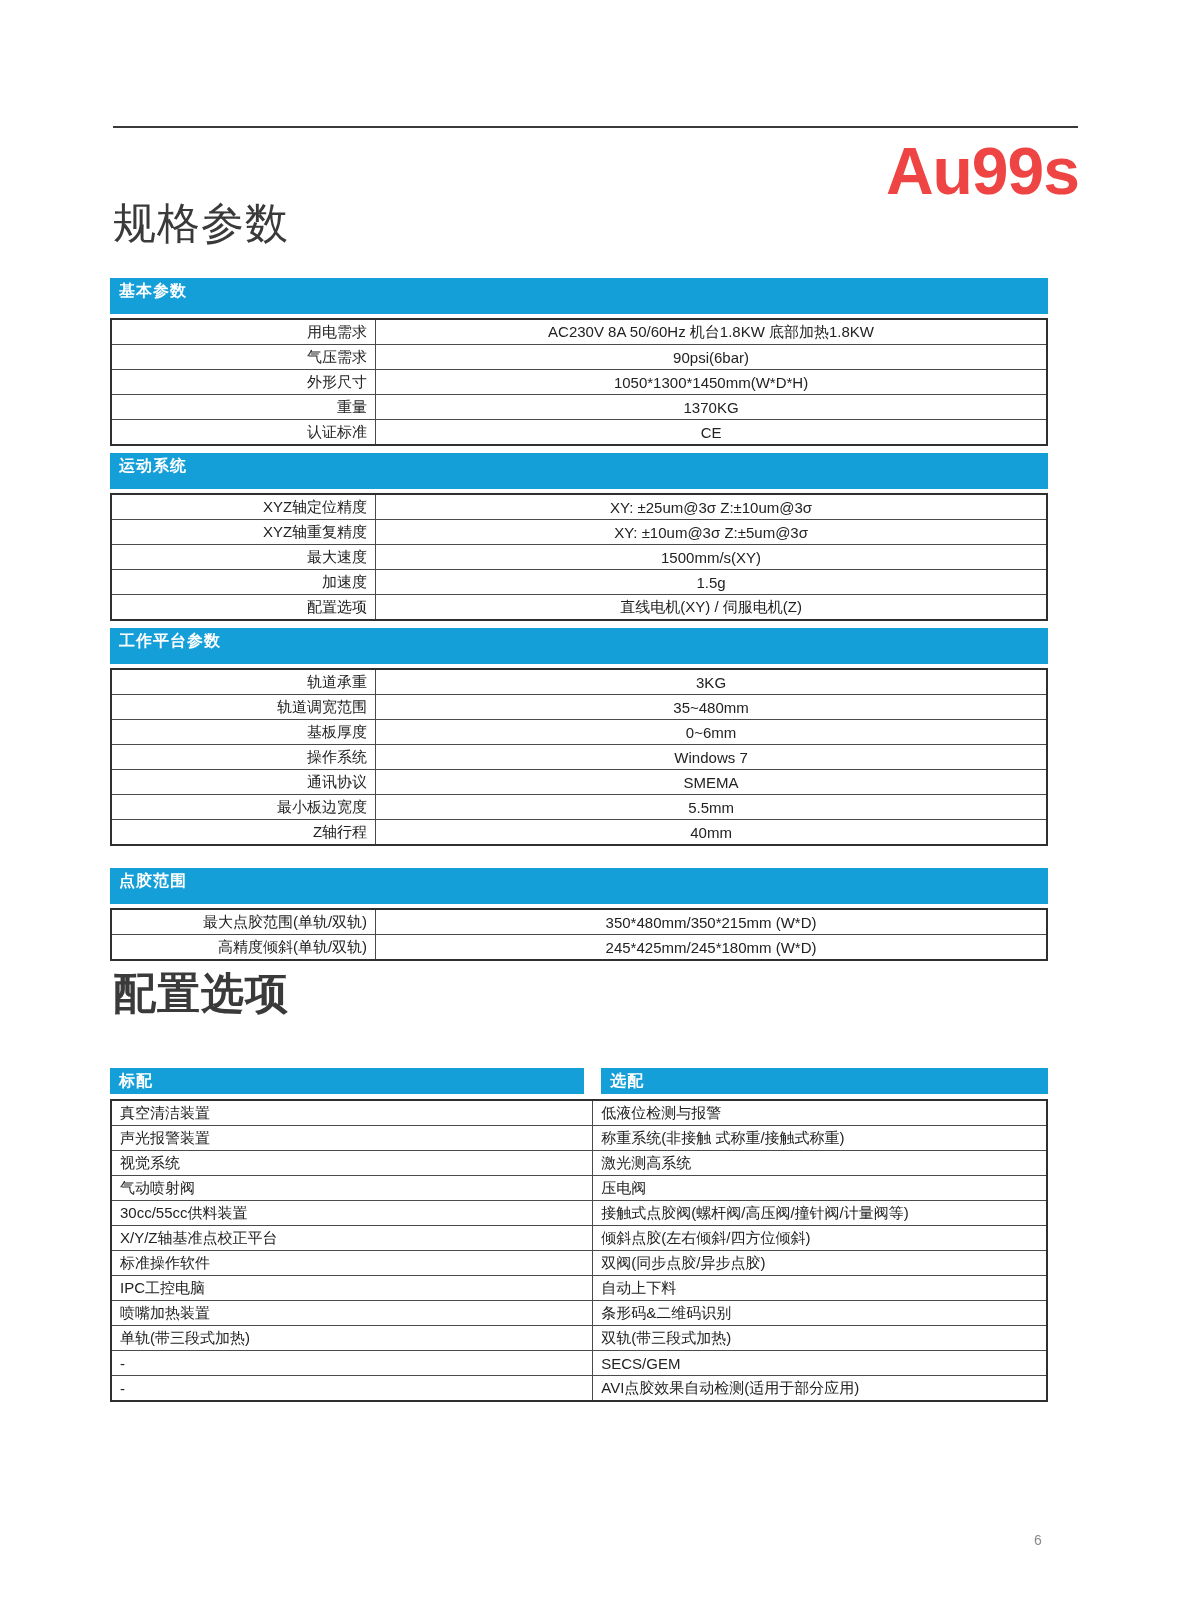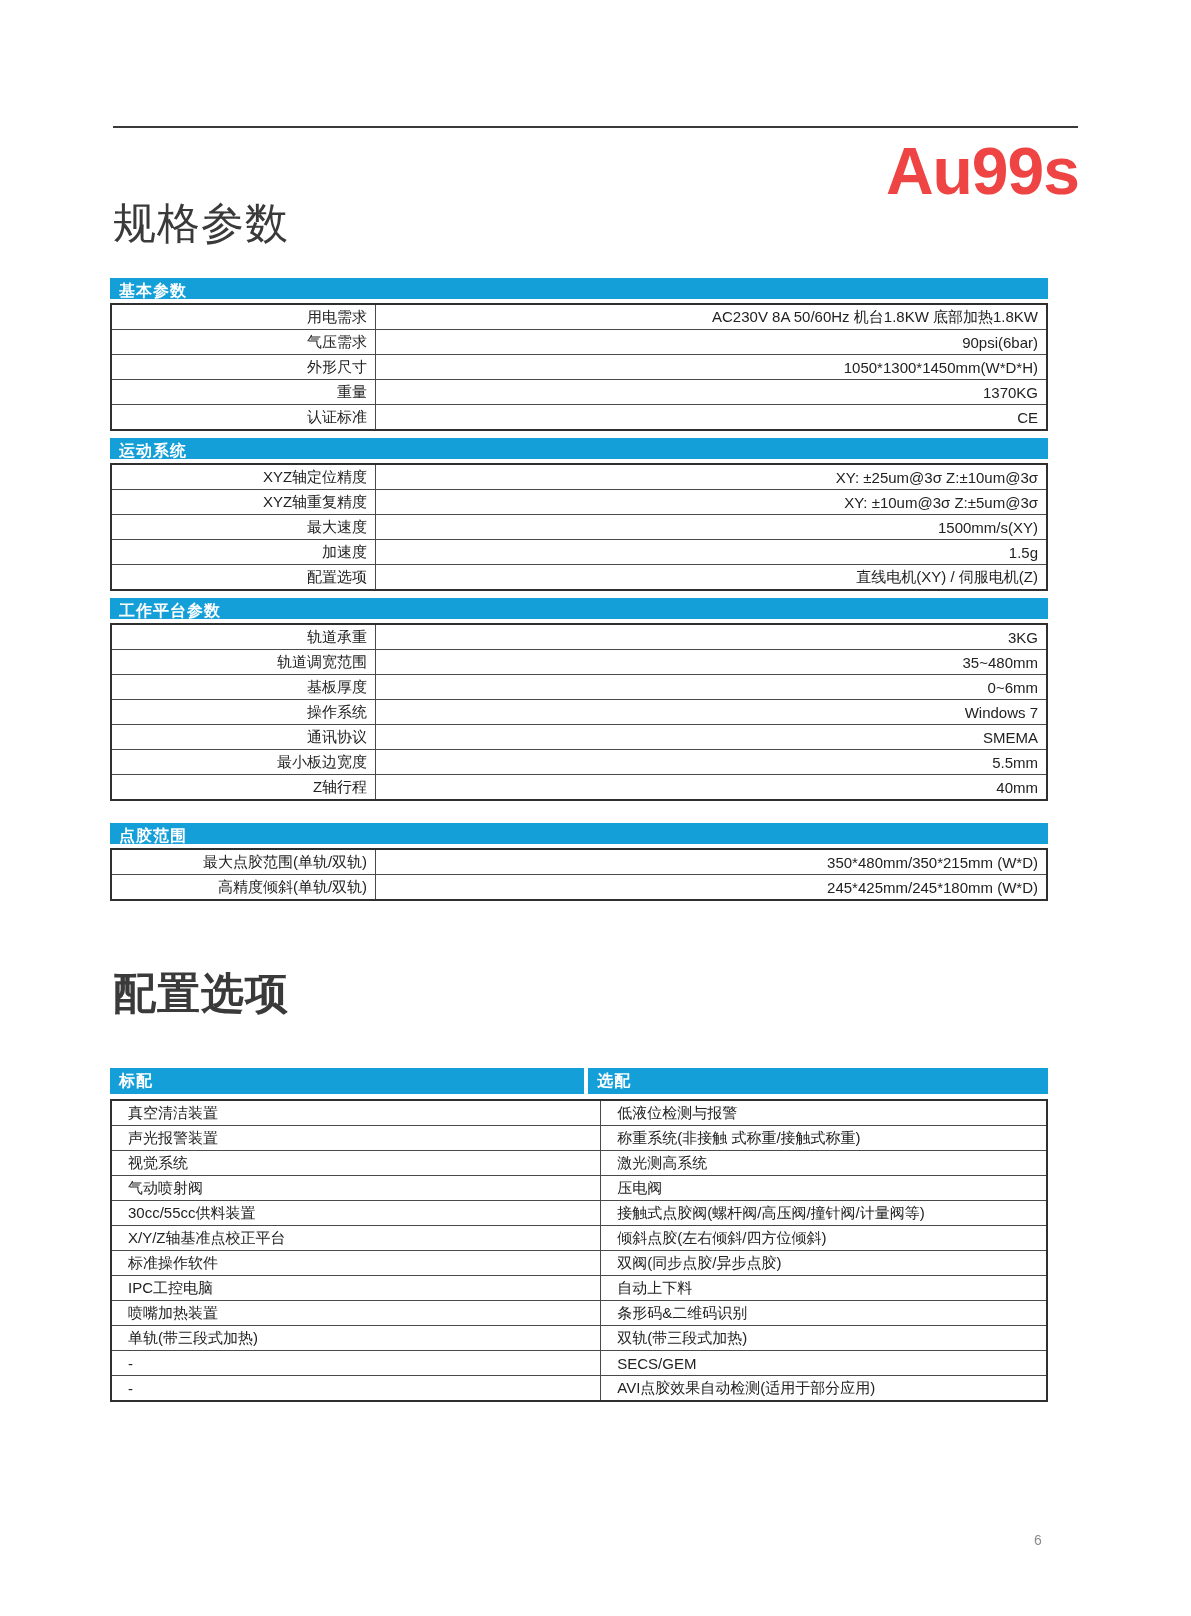--- a/index.html
+++ b/index.html
@@ -27,54 +27,54 @@
   .spec-title{position:absolute;left:113px;top:202px;}
   .config-title{position:absolute;left:113px;top:972px;font-weight:bold;}
 
   .spec-block{position:absolute;left:110px;top:278px;width:938px;}
   .config-block{position:absolute;left:110px;top:1068px;width:938px;}
 
   .spec-section{margin-bottom:7px;}
   .spec-section.gap-before{margin-top:22px;}
 
   .section-bar{
-    height:21px;line-height:25px;
+    height:36px;line-height:25px;
     background:var(--accent);
     color:#ffffff;font-size:16px;font-weight:700;
     padding-left:9px;letter-spacing:1px;
   }
   .bar-gap{height:4px;}
 
   table.data-table{
     width:100%;border-collapse:collapse;
     border:2px solid #2f2f2f;
     table-layout:fixed;
   }
   table.data-table td{
     border:1px solid #4a4a4a;
     font-size:15px;color:#222222;
     padding:2px 8px;height:20px;
     overflow:hidden;white-space:nowrap;
   }
   td.spec-label{width:26.4%;text-align:right;}
-  td.spec-value{text-align:right;white-space:pre-wrap;}
+  td.spec-value{text-align:center;white-space:pre-wrap;}
 
   .config-header{
     display:flex;height:26px;margin-bottom:5px;
   }
   .config-header .hcell{
     background:var(--accent);
     color:#ffffff;font-size:16px;font-weight:700;
     line-height:26px;padding-left:9px;letter-spacing:1px;
   }
-  .config-header .hcell.std{width:49.6%;margin-right:4px;}
+  .config-header .hcell.std{width:49.6%;margin-right:17px;}
   .config-header .hcell.opt{flex:1;}
   td.config-std{width:49.6%;}
   td.config-opt{}
-  table.config-table td{text-align:left;padding-left:16px;}
+  table.config-table td{text-align:left;}
 
   .page-number{
     position:absolute;left:1034px;top:1532px;
     font-size:14px;color:#8a8a8a;
   }
 </style>
 </head>
 <body>
 
 <div class="page">

